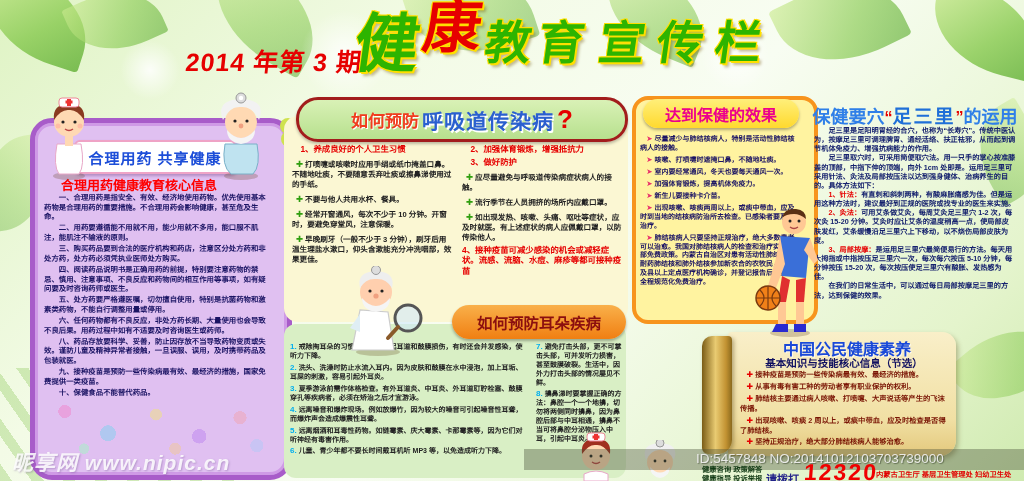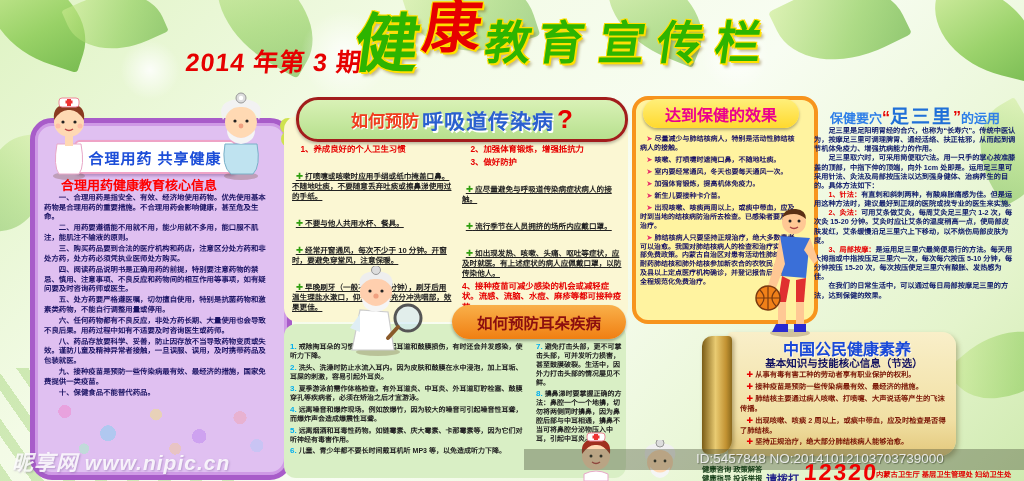--- a/index.html
+++ b/index.html
@@ -50,21 +50,21 @@
   .resp-panel{position:absolute;left:284px;top:116px;width:344px;height:206px;background:#fbf7d3;border-radius:14px;z-index:1;}
   .resp-header{position:absolute;left:296px;top:97px;width:326px;height:39px;z-index:3;
     background:linear-gradient(#d9f1b6,#b7e08e);border:3px solid #a21c1c;border-radius:22px;
     display:flex;align-items:center;justify-content:center;gap:3px;box-shadow:0 2px 3px rgba(0,0,0,.25);}
   .resp-header .pfx{font-size:17px;font-weight:bold;color:#f03c1e;text-shadow:1px 1px 0 #fff;text-align:center;}
   .resp-header .main{font-size:21px;font-weight:bold;color:#2a5fd0;text-shadow:1.5px 1.5px 0 #fff;letter-spacing:1px;}
   .resp-header .qm{font-size:26px;font-weight:bold;color:#e60000;}
   .resp-cols{position:absolute;left:292px;top:142px;width:330px;display:flex;gap:10px;z-index:2;}
   .resp-col{width:160px;font-size:7.6px;line-height:1.3;font-weight:bold;color:#222;}
   .resp-col h4{margin:2px 0 2px;font-size:8.4px;color:#e60000;text-indent:1em;font-weight:bold;}
-  .resp-col p{margin:16px 0 2px;text-indent:.5em;text-decoration:underline;}
+  .resp-col p{margin:4px 0 2px;text-indent:.5em;}
   .plus{color:#2f9e0e;font-size:8.5px;}
   
   .ear-panel{position:absolute;left:284px;top:324px;width:342px;height:154px;background:#d9efc5;border-radius:12px;z-index:1;}
   .ear-header{position:absolute;left:452px;top:305px;width:174px;height:34px;z-index:4;
     background:linear-gradient(#f9b04a,#f07f12);border-radius:18px;display:flex;align-items:center;justify-content:center;
     font-size:15.5px;font-weight:bold;color:#8b0f0f;box-shadow:0 2px 3px rgba(0,0,0,.3);}
   .ear-cols{position:absolute;left:290px;top:342px;width:332px;display:flex;gap:8px;z-index:2;}
   .ear-left{width:238px;}
   .ear-right{width:86px;}
   .ear-item{margin:0 0 2px;font-size:7px;line-height:1.26;font-weight:bold;color:#222;}
@@ -75,21 +75,21 @@
   .tb-header{position:absolute;left:643px;top:99px;width:156px;height:29px;z-index:3;
     background:linear-gradient(#fff1m 0,#ffd92e);background:linear-gradient(#ffef7a,#ffd92e);border-radius:16px;
     display:flex;align-items:center;justify-content:center;font-size:16px;font-weight:bold;color:#ec008c;
     box-shadow:0 2px 3px rgba(0,0,0,.3);}
   .tb-body{position:absolute;left:640px;top:134px;width:160px;z-index:2;
     font-size:7px;line-height:1.28;font-weight:bold;color:#1b1464;}
   .tb-body p{margin:0 0 2px;text-indent:.9em;}
   .arr{color:#e8306a;font-size:7.5px;}
   
   .zs-title{position:absolute;left:812px;top:101px;width:206px;text-align:center;white-space:nowrap;z-index:2;}
-  .zs-title .a{font-size:13px;font-weight:bold;color:#2f7fe8;}
+  .zs-title .a{font-size:18px;font-weight:bold;color:#2f7fe8;}
   .zs-title .q{font-size:16px;font-weight:bold;color:#e60000;}
   .zs-title .b{font-size:19px;font-weight:bold;color:#1f6fd8;letter-spacing:2px;}
   .zs-body{position:absolute;left:814px;top:126px;width:202px;z-index:2;
     font-size:7.2px;line-height:1.27;font-weight:bold;color:#15216e;}
   .zs-body p{margin:0;text-indent:2em;}
   .zs-label{color:#e60000;}
   
   .scroll-roll{position:absolute;left:702px;top:336px;width:30px;height:118px;z-index:2;border-radius:10px 4px 14px 6px;
     background:linear-gradient(90deg,#7a5c16,#e9cb72 45%,#c29232 80%,#8a6a1e);box-shadow:2px 2px 4px rgba(80,60,10,.4);}
   .scroll-body{position:absolute;left:728px;top:332px;width:228px;height:124px;z-index:1;border-radius:4px 14px 16px 4px;
@@ -237,22 +237,22 @@
       </div>
     <p>在我们的日常生活中，可以通过每日局部按摩足三里的方法，达到保健的效果。</p>
   </div>
 
   <div class="scroll-roll"></div>
   <div class="scroll-body"></div>
   <div class="scroll-title">中国公民健康素养</div>
   <div class="scroll-sub">基本知识与技能核心信息（节选）</div>
   <div class="scroll-list">
 
-  <p><span class="cross">✚</span> <span>从事有毒有害工种的劳动者享有职业保护的权利。</span></p>
-      <p><span class="cross">✚</span> <span>接种疫苗是预防一些传染病最有效、最经济的措施。</span></p>
+  <p><span class="cross">✚</span> <span>接种疫苗是预防一些传染病最有效、最经济的措施。</span></p>
+      <p><span class="cross">✚</span> <span>从事有毒有害工种的劳动者享有职业保护的权利。</span></p>
       <p><span class="cross">✚</span> <span>肺结核主要通过病人咳嗽、打喷嚏、大声说话等产生的飞沫传播。</span></p>
       <p><span class="cross">✚</span> <span>出现咳嗽、咳痰 2 周以上，或痰中带血，应及时检查是否得了肺结核。</span></p>
       <p><span class="cross">✚</span> <span>坚持正规治疗，绝大部分肺结核病人能够治愈。</span></p>
     </div>
 
   <div class="maple" style="left:296px;top:296px;width:26px;height:22px;transform:rotate(-20deg);"></div>
   <div class="maple" style="left:336px;top:330px;width:20px;height:17px;transform:rotate(35deg);"></div>
   <div class="clover" style="left:280px;top:118px;">
     <i style="left:0;top:0;"></i>
       <i style="left:9px;top:6px;"></i>

